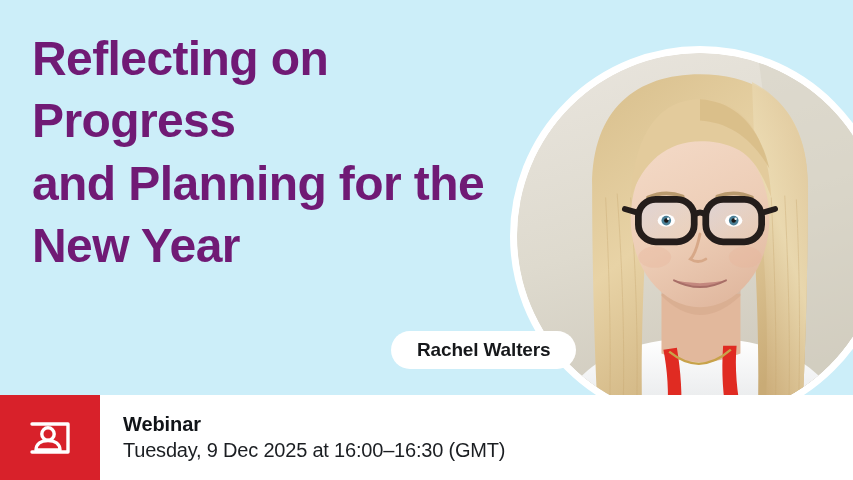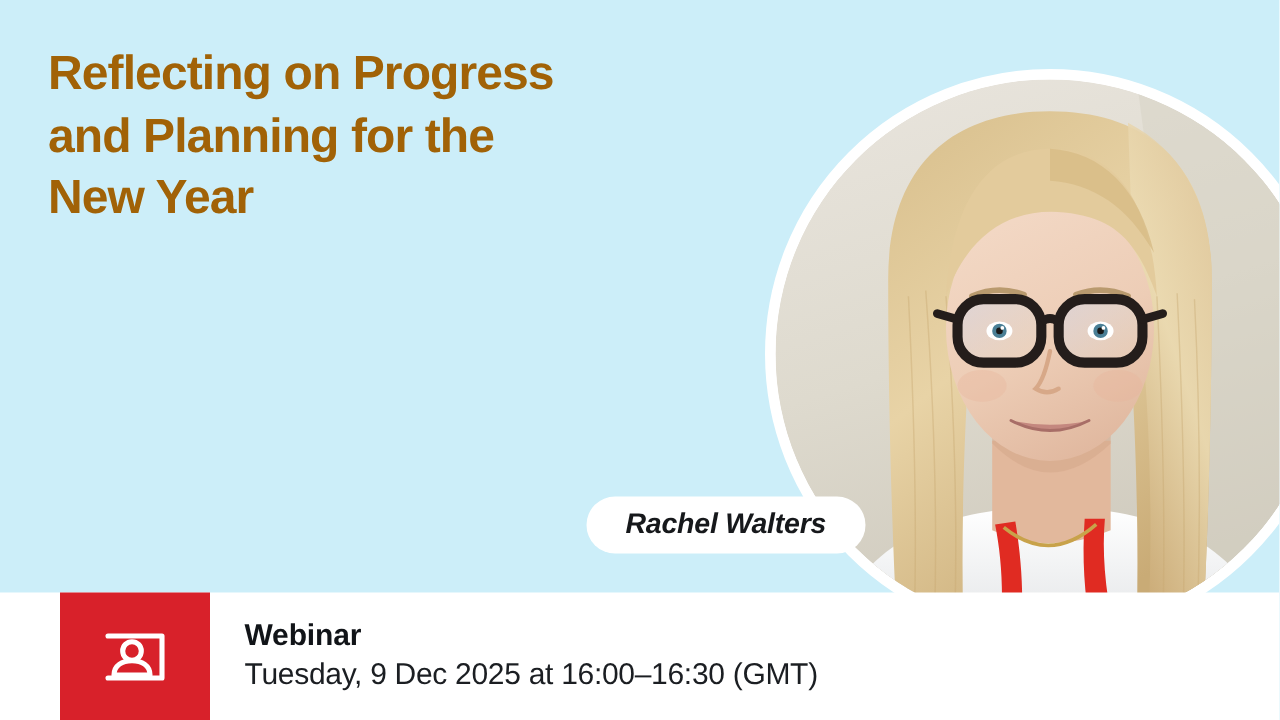--- a/index.html
+++ b/index.html
@@ -25,24 +25,24 @@
   }
   .kicker {
     font-size: 27px;
     line-height: 1.18;
     font-weight: 500;
     color: #15181c;
     letter-spacing: -0.1px;
     margin: 0 0 6px 0;
   }
   .headline {
-    font-size: 32px;
+    font-size: 48px;
     line-height: 1.3;
     font-weight: 600;
-    color: #a16207;
+    color: #701a75;
     letter-spacing: -0.6px;
     margin: 0;
     white-space: pre-line;
   }
 
   
   .portrait-wrap {
     position: absolute;
     left: 510px;
     top: 46px;
@@ -70,42 +70,40 @@
     left: 391px;
     top: 331px;
     height: 38px;
     padding: 0 26px;
     display: flex;
     align-items: center;
     background: #ffffff;
     border-radius: 19px;
     box-sizing: border-box;
     z-index: 6;
-    font-style: italic;
   }
   .name-pill-text {
     font-size: 19px;
     font-weight: 700;
     color: #16181b;
     letter-spacing: -0.15px;
     white-space: nowrap;
   }
 
   
   .bottom-bar {
     position: absolute;
     left: 0;
     right: 0;
     bottom: 0;
     height: 85px;
     background: #ffffff;
     display: flex;
     align-items: stretch;
     z-index: 8;
-    padding-left: 40px;
   }
   .bar-badge {
     width: 100px;
     flex: 0 0 100px;
     background: #d8212a;
     display: flex;
     align-items: center;
     justify-content: center;
   }
   .bar-badge svg { display: block; }

